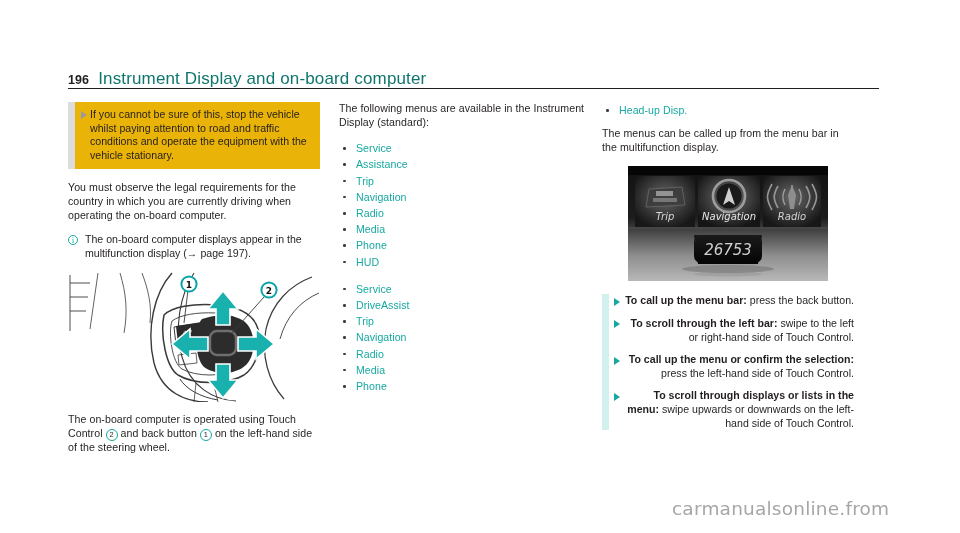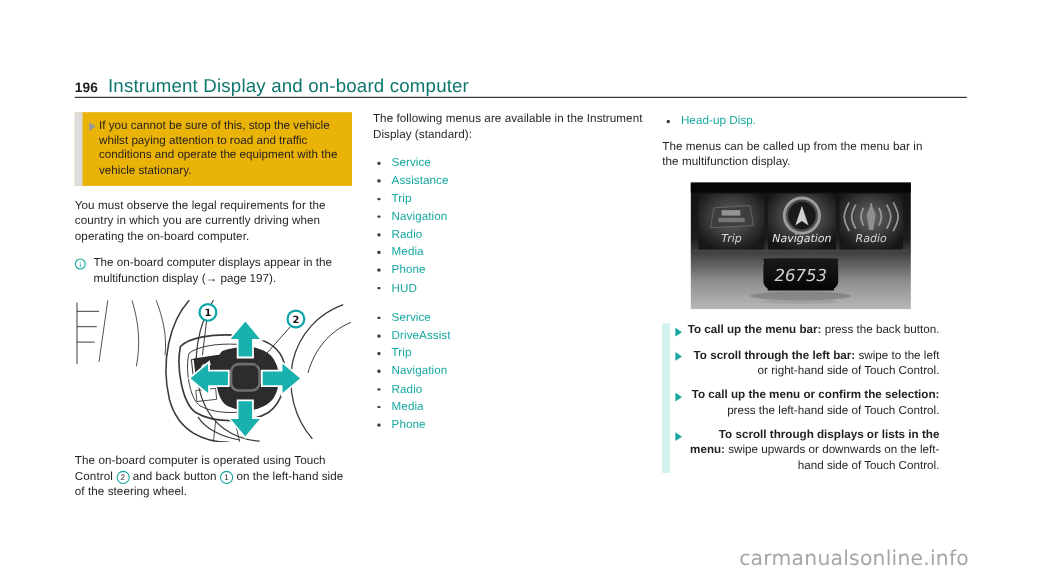--- a/index.html
+++ b/index.html
@@ -428,13 +428,13 @@
       </div>
 
       <div class="step">
         <span class="tri-teal"></span><b>To scroll through displays or lists in the menu:</b><span> swipe upwards or downwards on the left-hand side of Touch Control.</span>
       </div>
     </div>
   </div>
 
 </div>
 
-<div class="watermark">carmanualsonline.info</div>
+<div class="watermark">carmanualsonline.from</div>
 
 </body></html>

